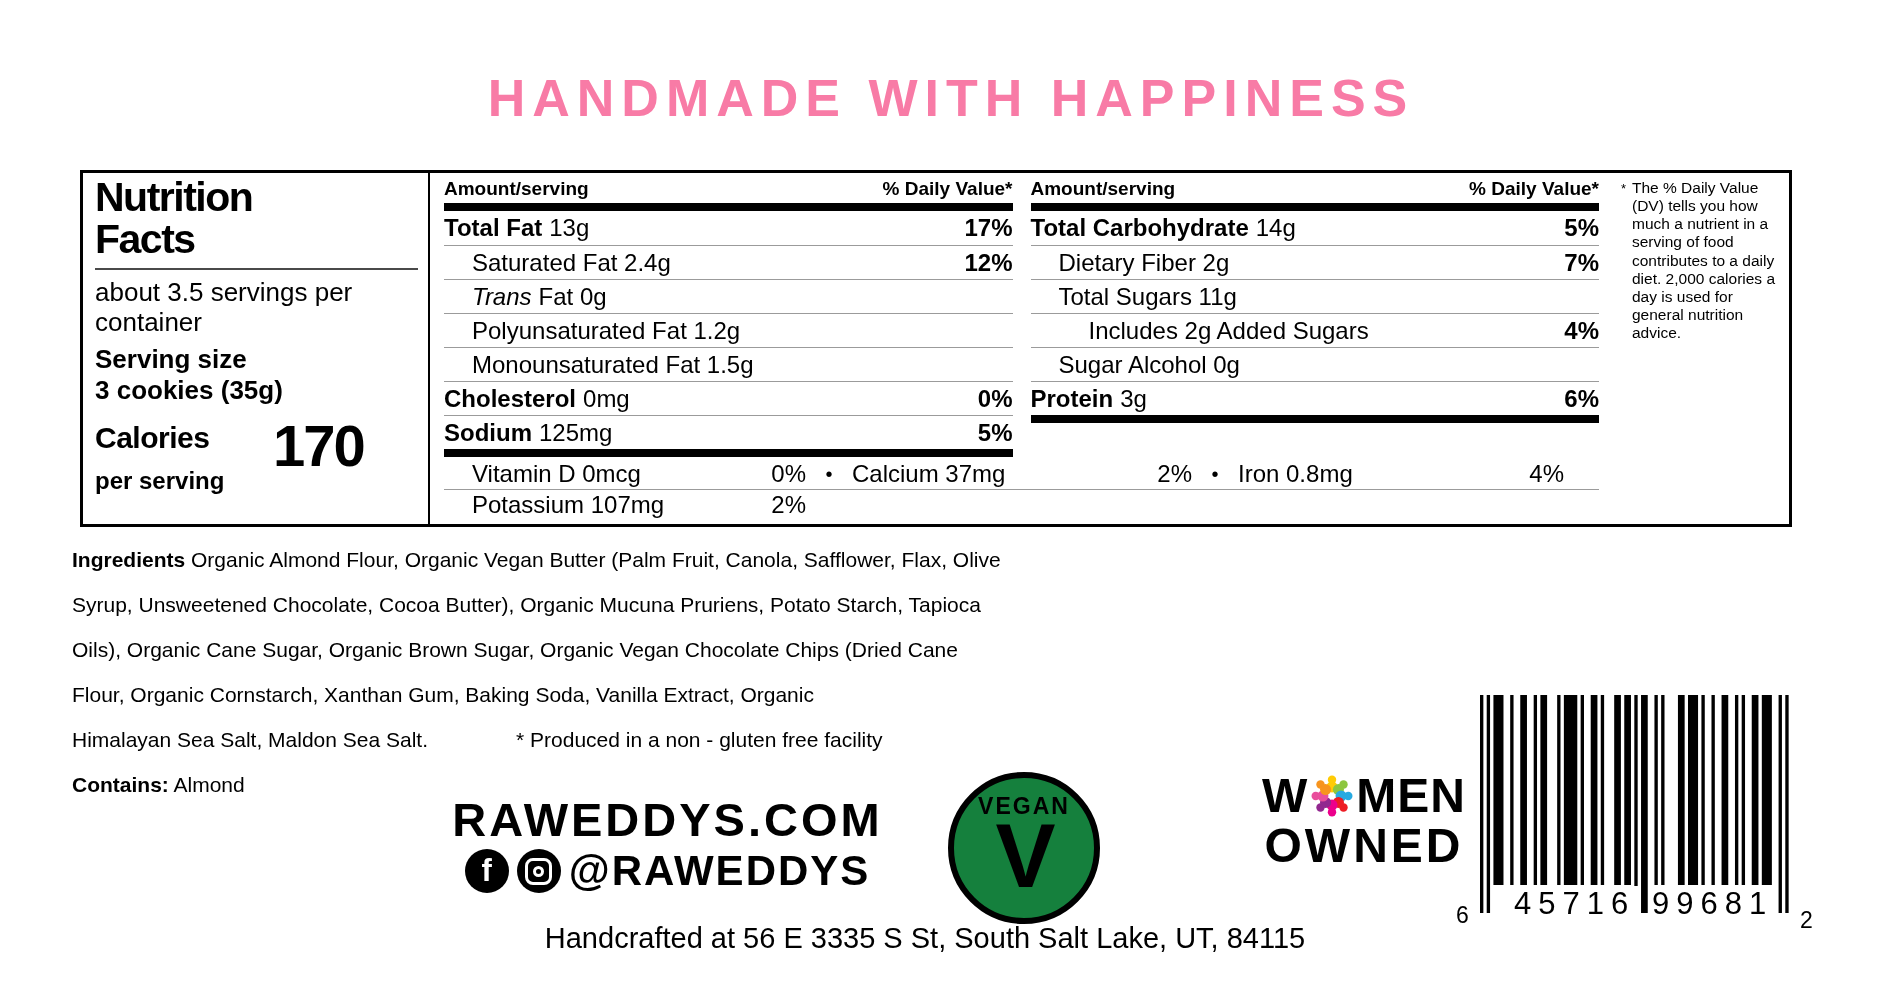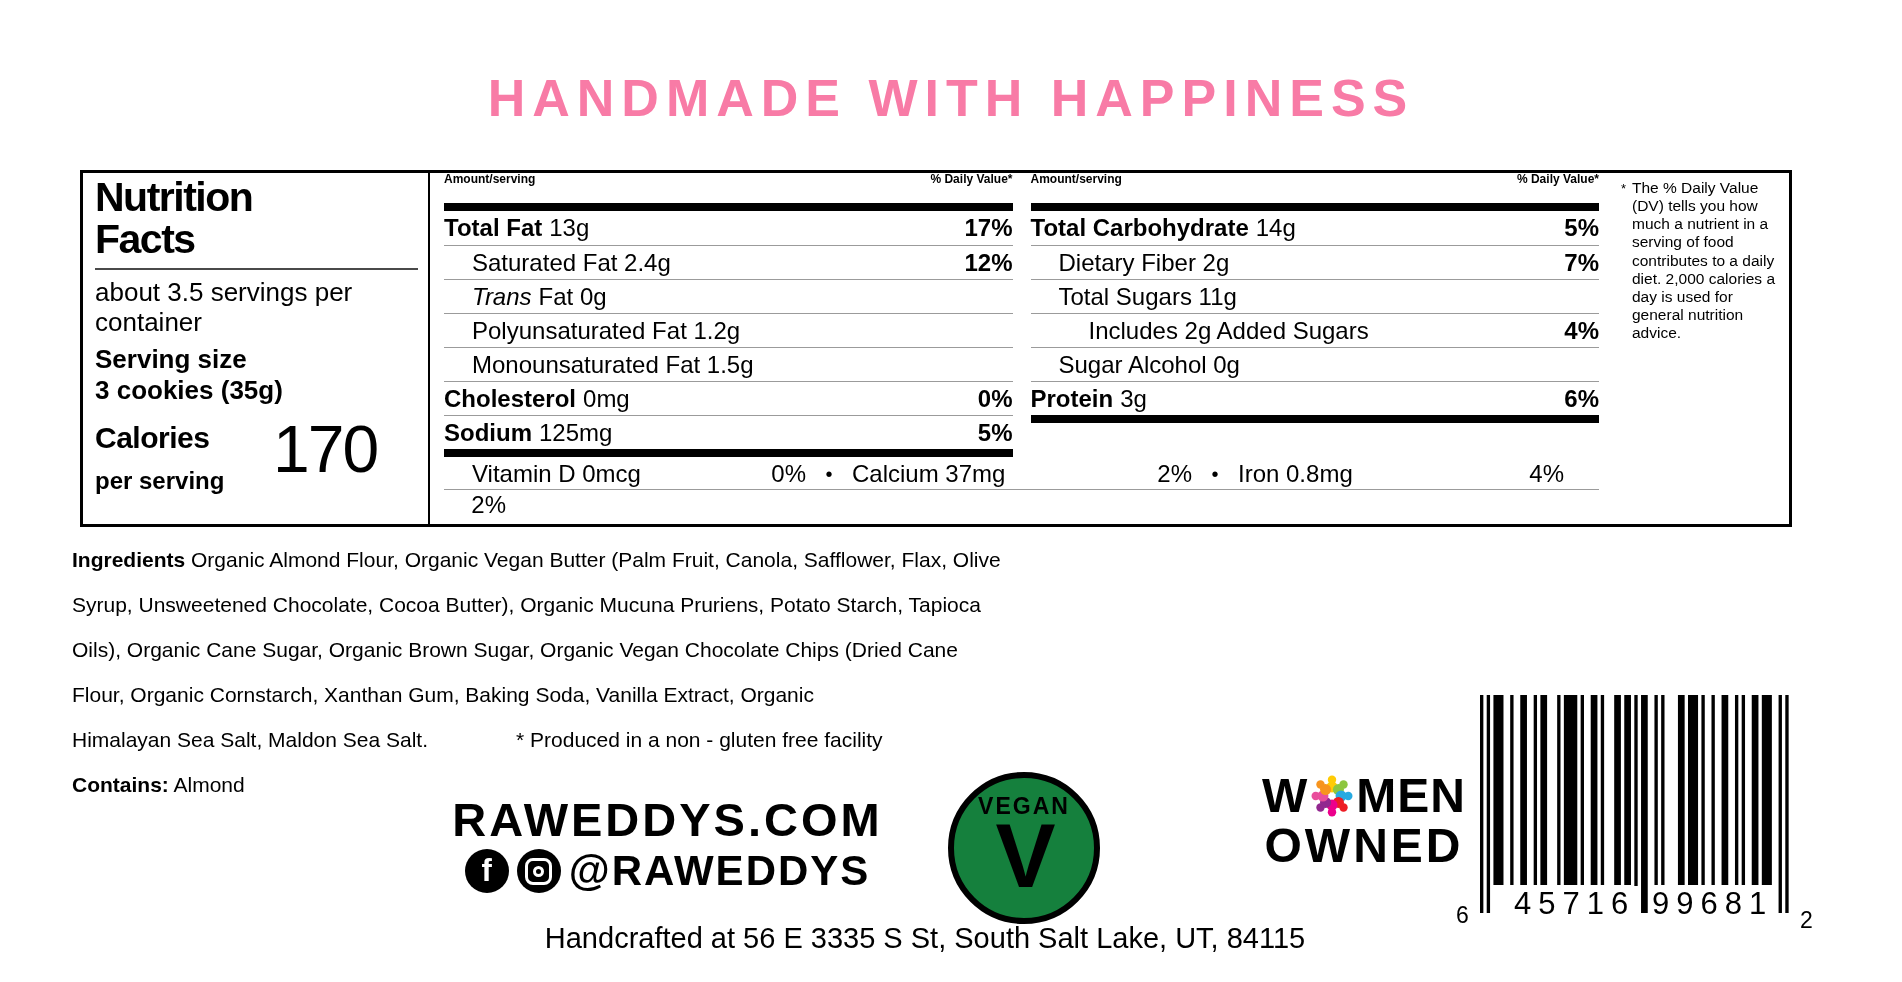--- a/index.html
+++ b/index.html
@@ -24,27 +24,27 @@
   .nf-left { width:347px; border-right:2px solid #000; padding:4px 10px 0 12px; }
   .nf-title { font-size:41px; font-weight:900; letter-spacing:-1.5px; line-height:1.02; }
   .title-rule { border-bottom:2px solid #4a4a4a; margin:7px 0 7px 0; }
   .servings { font-size:26px; line-height:1.18; width:292px; }
   .ss-label { font-size:26px; font-weight:bold; margin-top:6px; }
   .ss-value { font-size:26px; font-weight:bold; }
   .calories { display:flex; margin-top:15px; align-items:flex-start; }
   .cal-left { width:178px; }
   .cal-label { font-size:30px; font-weight:900; letter-spacing:-0.5px; }
   .cal-sub   { font-size:24px; font-weight:bold; margin-top:12px; }
-  .cal-num   { font-size:66px; font-weight:400; line-height:0.85; letter-spacing:-2px; }
+  .cal-num   { font-size:58px; font-weight:700; line-height:0.85; letter-spacing:-2px; }
 
   .nf-main { flex:1; padding:4px 12px 0 14px; display:flex; flex-direction:column; }
   .nf-cols { display:flex; gap:18px; }
   .nf-col  { flex:1; display:flex; flex-direction:column; }
   .col-head { display:flex; justify-content:space-between; align-items:flex-end;
-              font-size:12px; font-weight:bold; height:26px; padding-bottom:17px;gap:17px; }
+              font-size:19px; font-weight:bold; height:26px; padding-bottom:3px;gap:17px; }
   .thickbar { height:8px; background:#000; }
   .nrow { display:flex; align-items:center; height:34px; font-size:24px; }
   .nrow + .nrow { border-top:1px solid #9b9b9b; }
   .nrow .lab { flex:1; display:flex; align-items:baseline; }
   .nrow.l1 .lab { padding-left:28px; }
   .nrow.l2 .lab { padding-left:58px; }
   .lab b { font-weight:bold; }
   .lab b:not(:empty), .lab i:not(:empty) { margin-right:7px; }
   .lab i { font-style:italic; }
   .dv { font-weight:bold; }
@@ -284,20 +284,21 @@
           <span class="vc1">Vitamin D 0mcg</span>
           <span class="vc2">0%</span>
           <span class="vdot">•</span>
           <span class="vc3">Calcium 37mg</span>
           <span class="vc4">2%</span>
           <span class="vdot">•</span>
           <span class="vc5">Iron 0.8mg</span>
           <span class="vc6">4%</span>
         </div>
         <div class="vrow sep">
+          <span class="vc1">Potassium 107mg</span>
           <span class="vc2">2%</span>
         </div>
       </div>
     </div>
 
     <div class="nf-foot">
       <span class="fn-marker">*</span>
       <span class="fn-text">The % Daily Value (DV) tells you how much a nutrient in a serving of food contributes to a daily diet. 2,000 calories a day is used for general nutrition advice.</span>
     </div>
 

